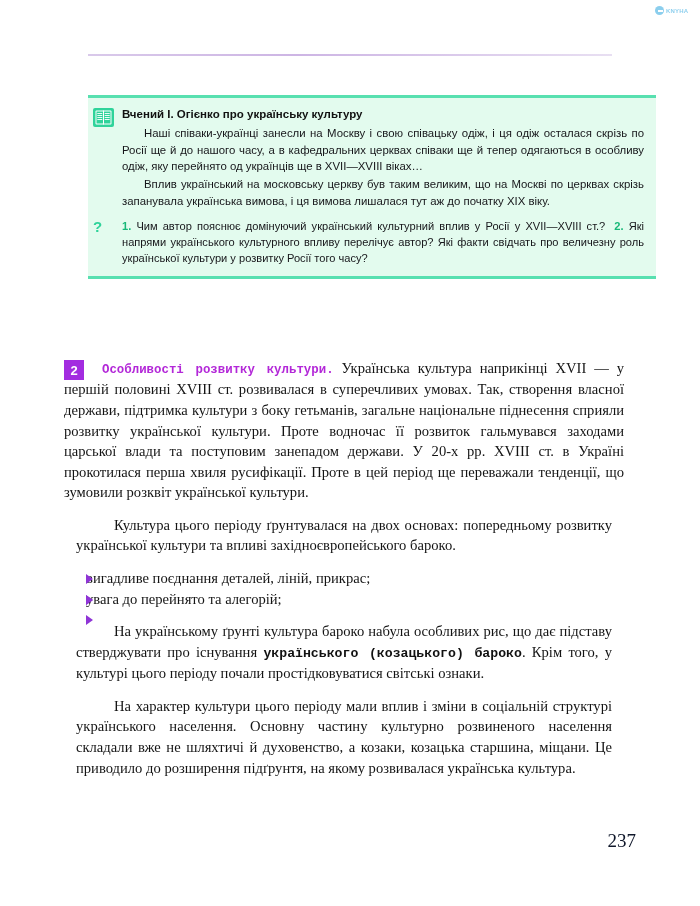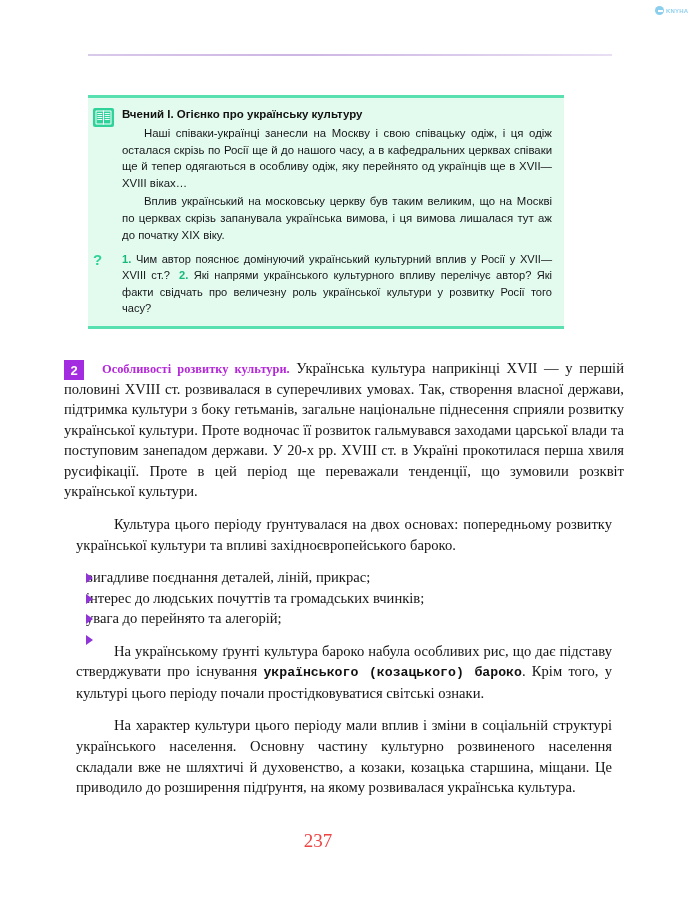--- a/index.html
+++ b/index.html
@@ -70,21 +70,21 @@
     margin-top: 4px;
     height: 2px;
     background: linear-gradient(to right, #d9c9ea 0%, #cdb5e4 40%, #e8dff2 100%);
   }
 
   
   .source-box {
     position: absolute;
     left: 88px;
     top: 95px;
-    width: 476px;
+    width: 568px;
     background: #e3fbee;
     border-top: 3px solid #58e0b0;
     border-bottom: 3px solid #58e0b0;
     box-sizing: border-box;
     padding: 9px 12px 10px 12px;
   }
   .source-box .box-inner {
     position: relative;
     padding-left: 22px;
   }
@@ -168,21 +168,21 @@
   }
   .sec-body {
     margin-left: 0;
     font-size: 14.6px;
     color: #141414;
     line-height: 1.41;
     text-align: justify;
   }
   .sec-lead-indent { display: inline-block; width: 38px; }
   .sec-heading {
-    font-family: Liberation Serif, serif;
+    font-family: Liberation Mono, monospace;
     font-weight: bold;
     font-size: 12.4px;
     color: #b328d8;
   }
   p.body {
     margin: 12px;
     font-size: 14.6px;
     color: #141414;
     line-height: 1.41;
     text-align: justify;
@@ -217,24 +217,24 @@
     font-size: 13.2px;
     color: #111111;
   }
 
   
   .page-number {
     position: absolute;
     left: 0;
     top: 830px;
     width: 636px;
-    text-align: center;
+    text-align: right;
     font-family: "Liberation Serif", serif;
     font-size: 19px;
-    color: #ef4444;
+    color: #0f172a;
   }
 </style>
 </head>
 <body>
 
 <div class="watermark">
   <span class="wm-dot"></span>
   <span class="wm-text">KNYHA</span>
 </div>
 
@@ -275,21 +275,21 @@
 <div class="section">
   <div class="sec-badge">2</div>
 
   <div class="sec-body"><span class="sec-lead-indent"></span><span class="sec-heading">Особливості розвитку культури.</span> <span>Українська культура наприкінці XVII — у першій половині XVIII ст. розвивалася в суперечливих умовах. Так, створення власної держави, підтримка культури з боку гетьманів, загальне національне піднесення сприяли розвитку української культури. Проте водночас її розвиток гальмувався заходами царської влади та поступовим занепадом держави. У 20-х рр. XVIII ст. в Україні прокотилася перша хвиля русифікації. Проте в цей період ще переважали тенденції, що зумовили розквіт української культури.</span></div>
 
   <p class="body">Культура цього періоду ґрунтувалася на двох основах: попередньому розвитку української культури та впливі західноєвропейського бароко.</p>
 
 
   <ul class="feature-list">
     <li><span class="bullet-arrow"></span><span>вигадливе поєднання деталей, ліній, прикрас;</span></li>
-    <li><span class="bullet-arrow"></span><span>інтерес до людських почуттів та громадських вчинків;</span></li>
+    <li><span class="bullet-arrow"></span></li>
     <li><span class="bullet-arrow"></span><span>увага до перейнято та алегорій;</span></li>
     <li><span class="bullet-arrow"></span></li>
   </ul>
 
   <p class="body"><span>На українському ґрунті культура бароко набула особливих рис, що дає підставу стверджувати про існування </span><span class="bold-term">українського (козацького) бароко</span><span>. Крім того, у культурі цього періоду почали простідковуватися світські ознаки.</span></p>
 
   <p class="body">На характер культури цього періоду мали вплив і зміни в соціальній структурі українського населення. Основну частину культурно розвиненого населення складали вже не шляхтичі й духовенство, а козаки, козацька старшина, міщани. Це приводило до розширення підґрунтя, на якому розвивалася українська культура.</p>
 </div>
 
 <div class="page-number">237</div>

